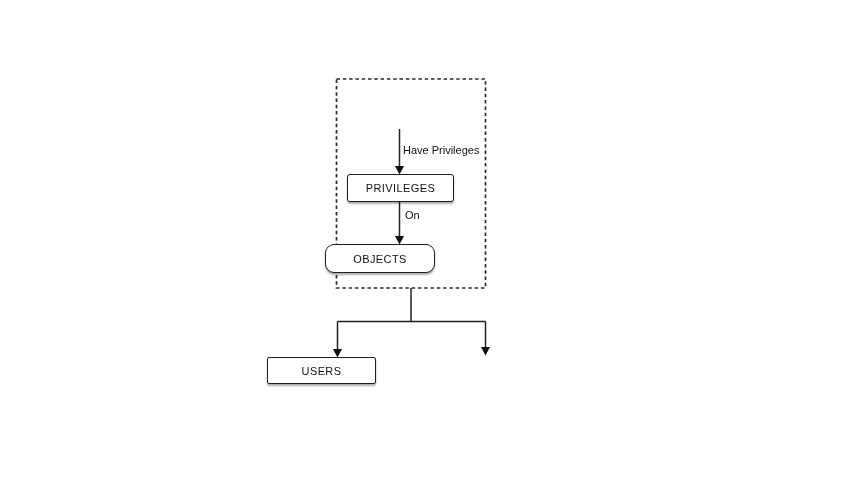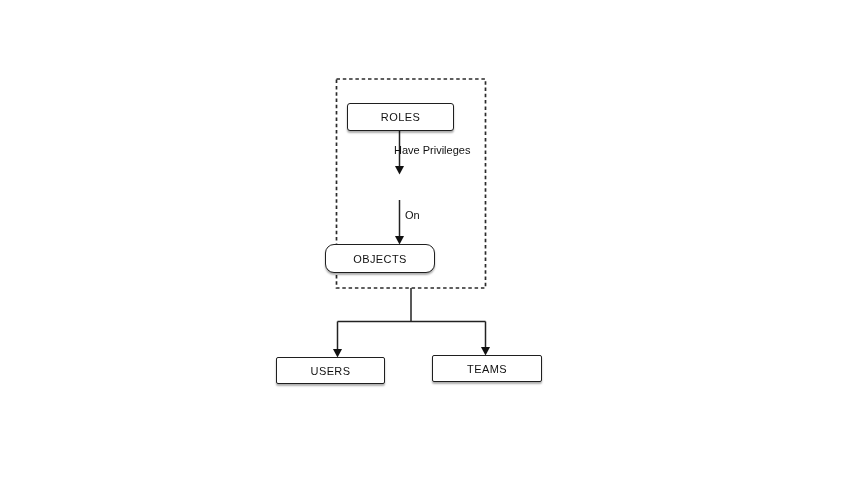--- a/index.html
+++ b/index.html
@@ -25,29 +25,29 @@
     border: 1.6px solid #1f1f1f;
     border-radius: 3px;
     box-shadow: 0 2px 2px rgba(0,0,0,0.32);
     font-size: 11px;
     letter-spacing: 0.4px;
     color: #111111;
   }
   .node-roles      { left: 347px; top: 103px; width: 105px; height: 26px; }
   .node-privileges { left: 347px; top: 174px; width: 105px; height: 26px; }
   .node-objects    { left: 325px; top: 244px; width: 108px; height: 27px; border-radius: 9px; }
-  .node-users      { left: 276px; top: 357px; width: 107px; height: 25px; border-radius: 2px; }
+  .node-users      { left: 267px; top: 357px; width: 107px; height: 25px; border-radius: 2px; }
   .node-teams      { left: 432px; top: 355px; width: 108px; height: 25px; border-radius: 2px; }
   .edge-label {
     position: absolute;
     font-size: 11px;
     color: #111111;
     white-space: nowrap;
   }
-  .edge-label-have-privileges { left: 394px; top: 144px; }
+  .edge-label-have-privileges { left: 403px; top: 144px; }
   .edge-label-on              { left: 405px; top: 209px; }
 </style>
 </head>
 <body>
 
 <div class="canvas">
 
   <svg class="connectors" viewBox="0 0 850 478" xmlns="http://www.w3.org/2000/svg">
 
     <rect x="336.5" y="79" width="149" height="209" fill="none" stroke="#2a2a2a" stroke-width="1.7" stroke-dasharray="3.5 2.8"></rect>
@@ -62,34 +62,31 @@
 
     <line x1="337.5" y1="321.5" x2="485.5" y2="321.5" stroke="#222222" stroke-width="1.5"></line>
 
     <line x1="337.5" y1="321.5" x2="337.5" y2="350.5" stroke="#222222" stroke-width="1.5"></line>
     <polygon points="333,349 342,349 337.5,357.5" fill="#111111"></polygon>
 
     <line x1="485.5" y1="321.5" x2="485.5" y2="348.5" stroke="#222222" stroke-width="1.5"></line>
     <polygon points="481,347 490,347 485.5,355.5" fill="#111111"></polygon>
   </svg>
 
-  <div class="node node-roles">
-    <span>ROLES</span>
+
+  <div class="node node-privileges">
+    <span>PRIVILEGES</span>
   </div>
-
 
   <div class="node node-objects">
     <span>OBJECTS</span>
   </div>
 
   <div class="node node-users">
     <span>USERS</span>
   </div>
 
-  <div class="node node-teams">
-    <span>TEAMS</span>
-  </div>
 
   <div class="edge-label edge-label-have-privileges">Have Privileges</div>
 
   <div class="edge-label edge-label-on">On</div>
 
 </div>
 
 </body></html>

